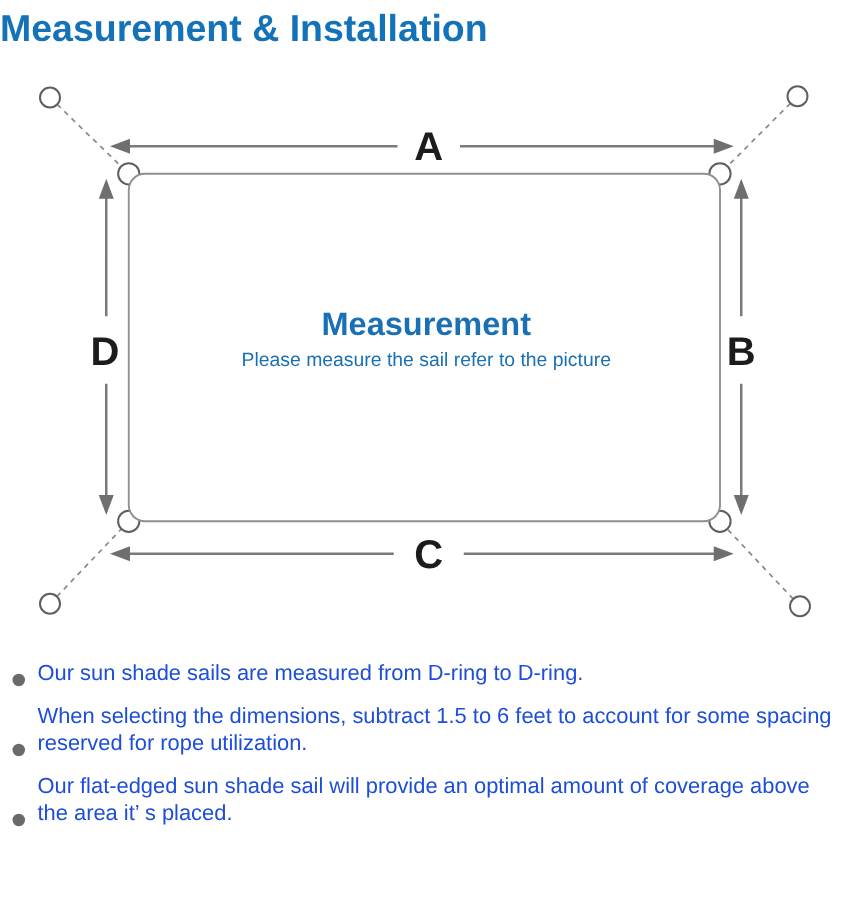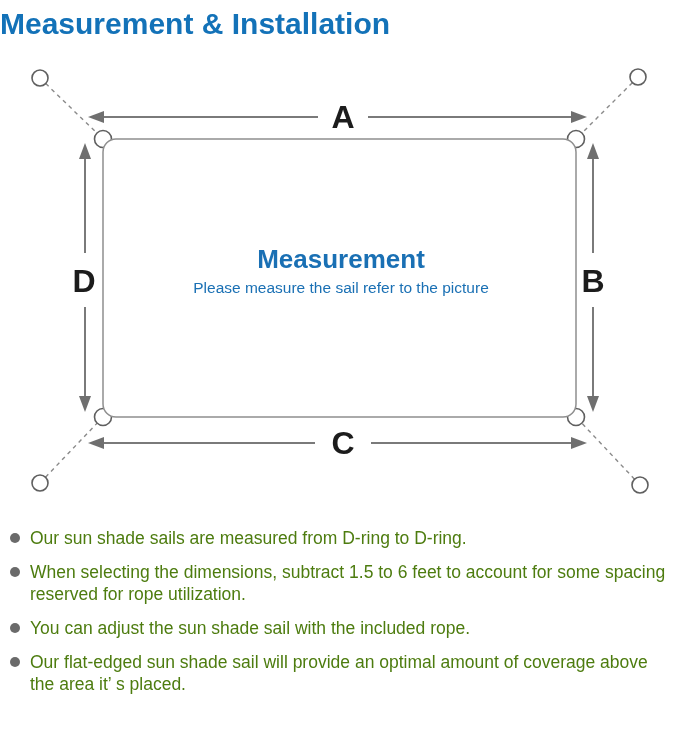--- a/index.html
+++ b/index.html
@@ -34,23 +34,23 @@
     left: 0;
   }
   .notes {
     position: absolute;
     top: 527px;
     left: 10px;
     width: 661px;
   }
   .note-item {
     display: flex;
-    align-items: flex-start;
+    align-items: flex-end;
     margin-bottom: 12px;
-    color: #4d7c0f;
+    color: #1d4ed8;
     font-size: 17.5px;
     line-height: 22px;
   }
   .note-bullet {
     flex: 0 0 auto;
     width: 10px;
     height: 10px;
     border-radius: 50%;
     background: #6a6a6a;
     margin: 6px 10px 0 0;
@@ -150,21 +150,17 @@
     <div class="note-item">
       <span class="note-bullet"></span>
       <span class="note-text">Our sun shade sails are measured from D-ring to D-ring.</span>
     </div>
     <div class="note-item">
       <span class="note-bullet"></span>
       <span class="note-text">When selecting the dimensions, subtract 1.5 to 6 feet to account for some spacing reserved for rope utilization.</span>
     </div>
     <div class="note-item">
       <span class="note-bullet"></span>
-      <span class="note-text">You can adjust the sun shade sail with the included rope.</span>
-    </div>
-    <div class="note-item">
-      <span class="note-bullet"></span>
       <span class="note-text">Our flat-edged sun shade sail will provide an optimal amount of coverage above the area it’ s placed.</span>
     </div>
   </div>
 
 </div>
 
 </body></html>

